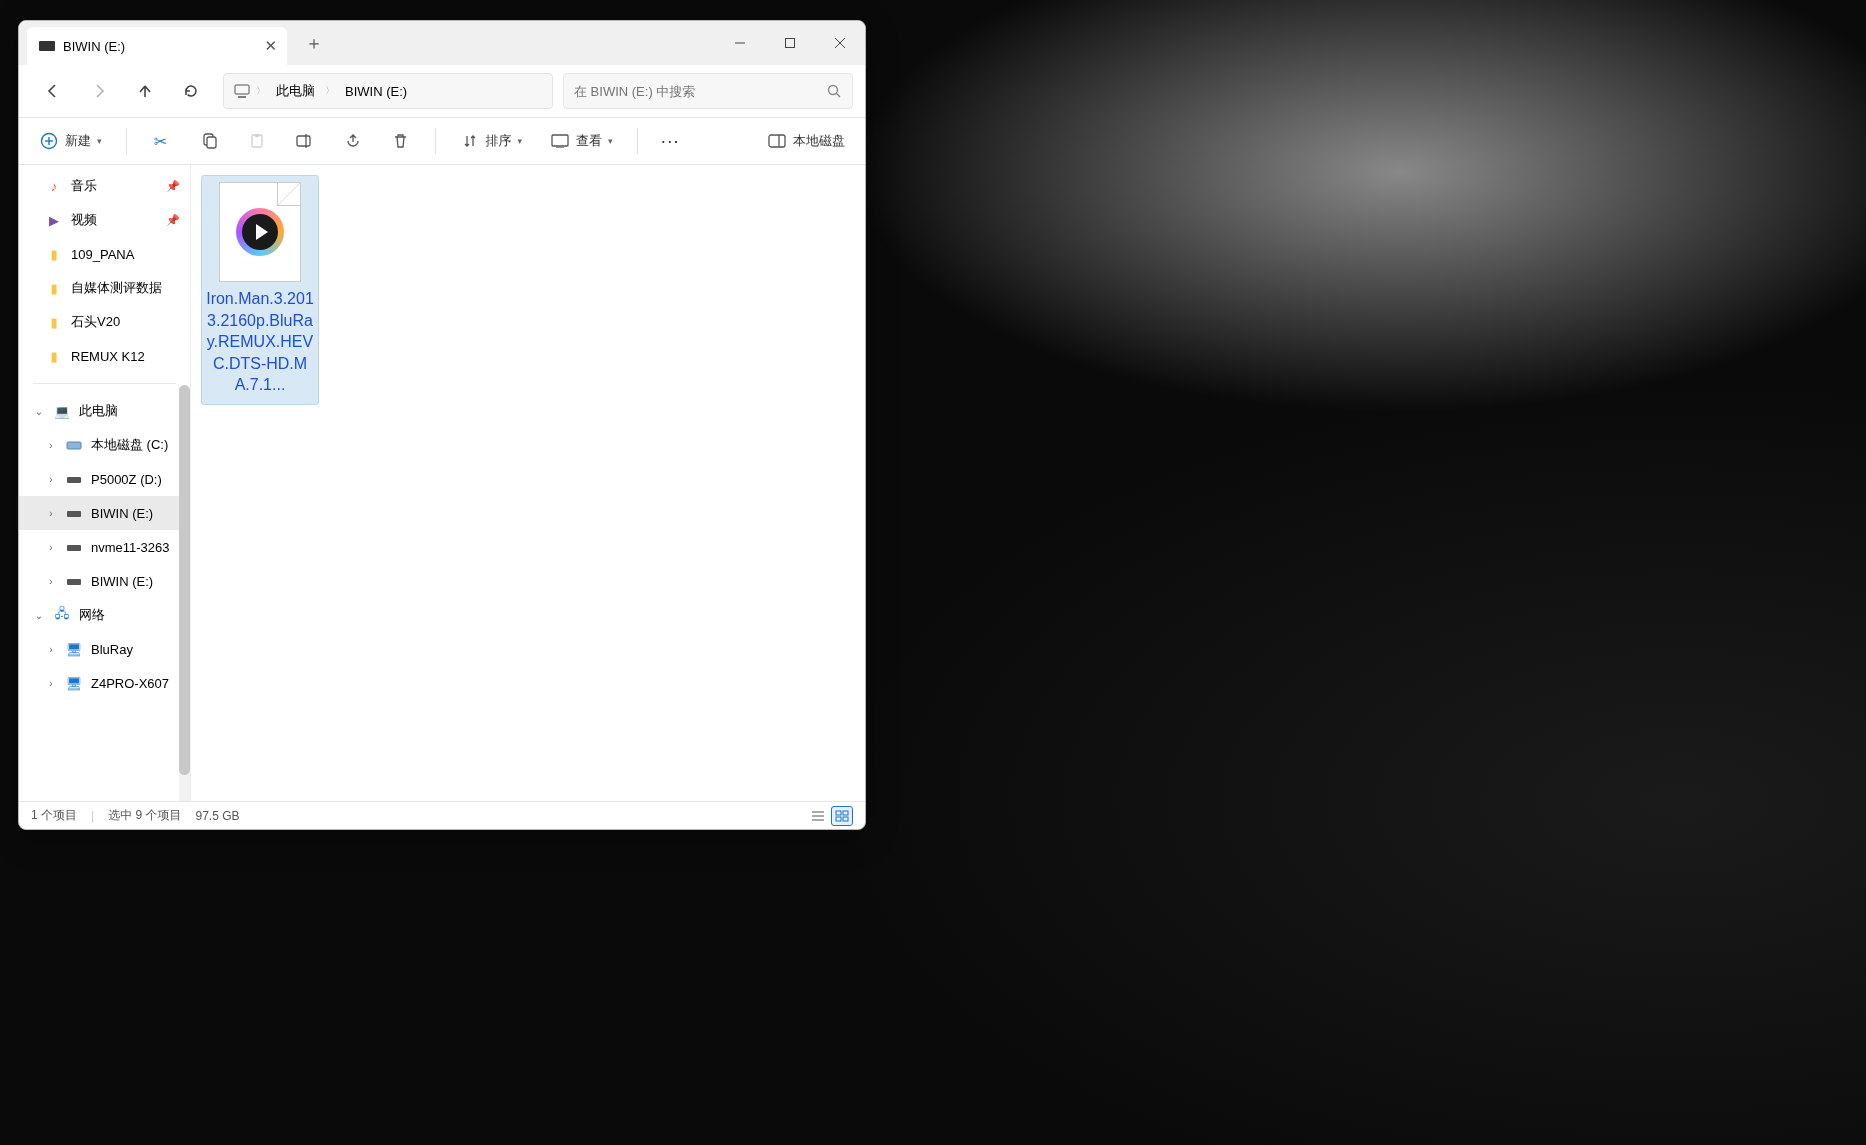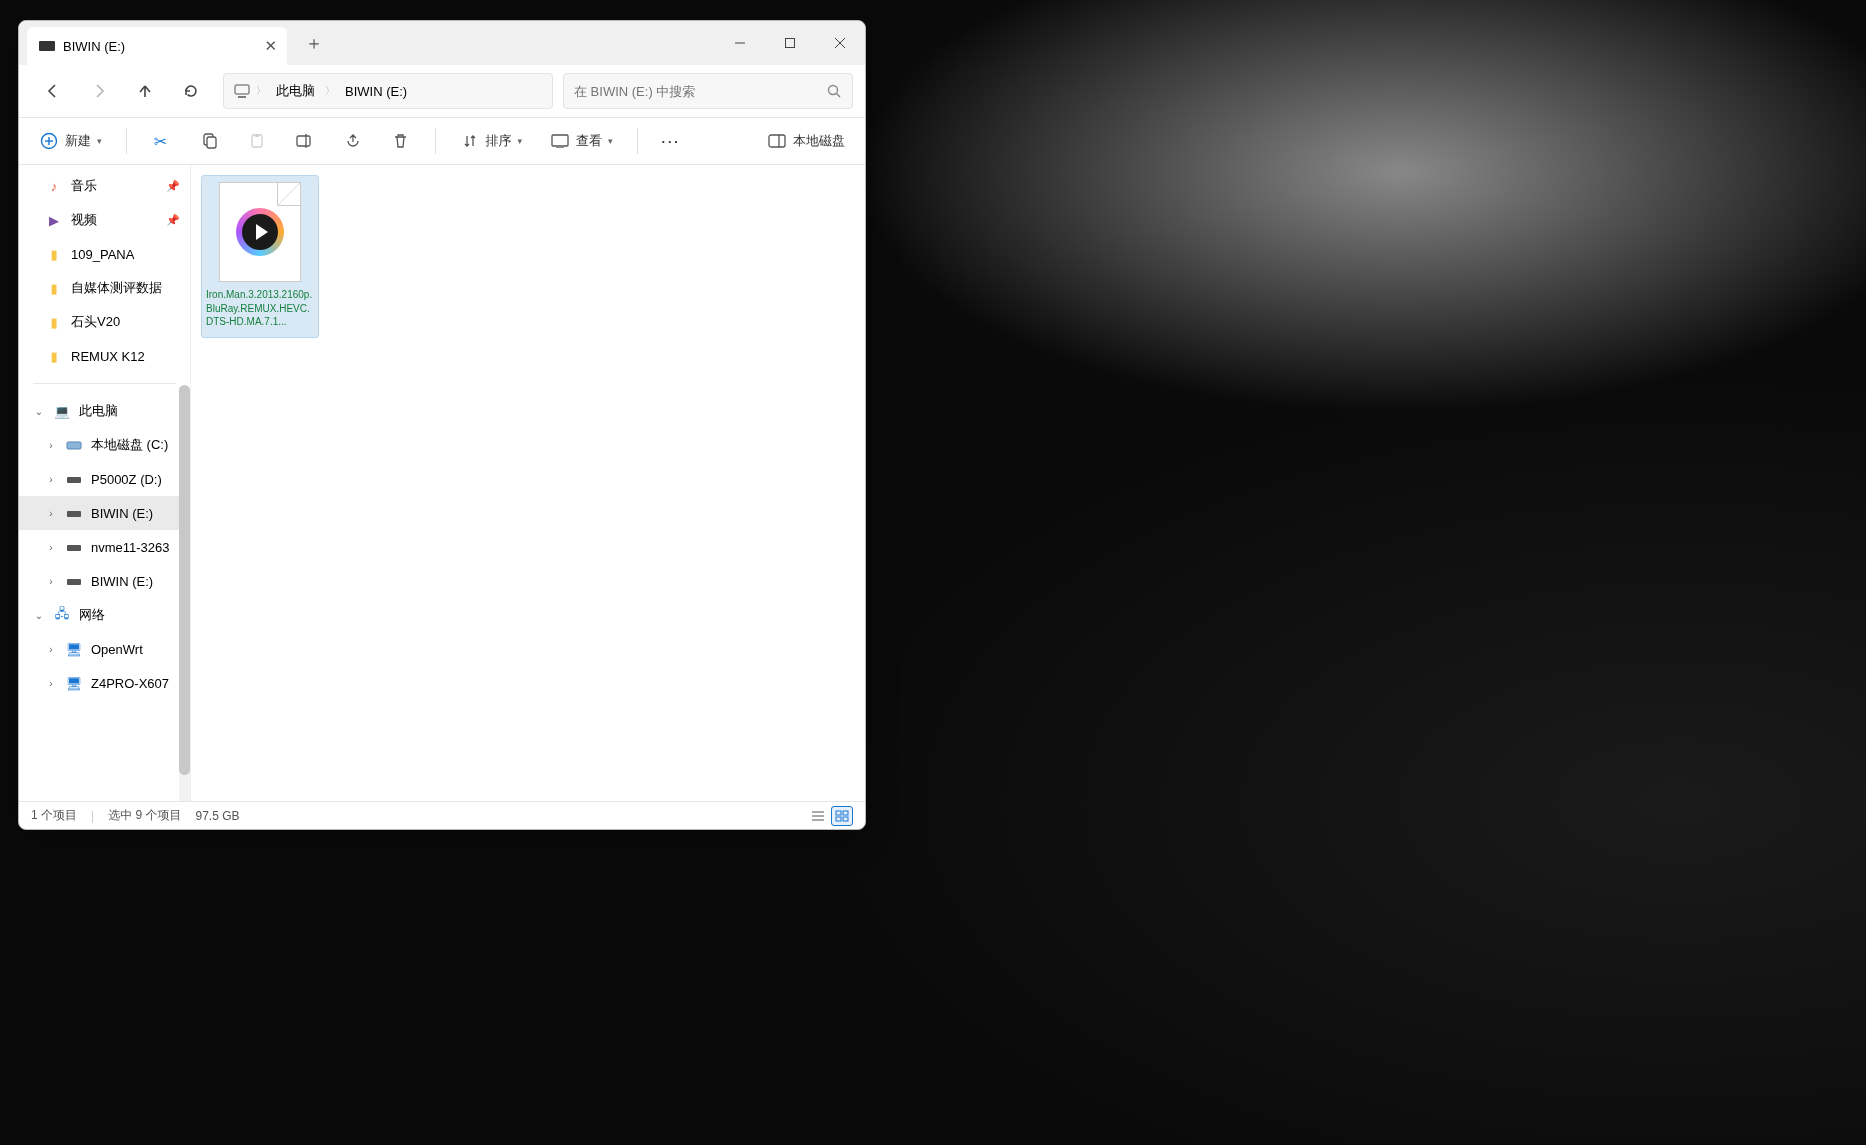--- a/index.html
+++ b/index.html
@@ -133,21 +133,21 @@
   display:flex;align-items:center;justify-content:center;
 }
 .play-circle::after {
   content:"";width:36px;height:36px;border-radius:50%;background:#1a1a1a;
 }
 .play-tri {
   position:absolute;left:52%;top:50%;transform:translate(-50%,-50%);
   width:0;height:0;border-left:12px solid #fff;border-top:8px solid transparent;border-bottom:8px solid transparent;
   z-index:2;
 }
-.file-name { font-size:10px;line-height:1.35;word-break:break-all;color:#15803d; }
+.file-name { font-size:16px;text-align:center;line-height:1.35;word-break:break-all;color:#1d4ed8; }
 
 .statusbar {
   height: 28px; border-top: 1px solid #e5e5e5;
   display:flex;align-items:center;
   padding: 0 12px; gap: 14px;
   font-size:12px;color:#555;
 }
 .statusbar .spacer { flex:1; }
 .view-toggles { display:flex;gap:2px; }
 .vt { width:22px;height:20px;border:1px solid transparent;display:flex;align-items:center;justify-content:center;cursor:pointer;border-radius:3px;color:#555; }
@@ -404,21 +404,21 @@
         <span>BIWIN (E:)</span>
       </div>
       <div class="sb-item">
         <span class="chev">⌄</span>
         <span class="icon" style="color:#1976d2">🖧</span>
         <span>网络</span>
       </div>
       <div class="sb-item indent1">
         <span class="chev">›</span>
         <span class="icon" style="color:#1976d2">🖥</span>
-        <span>OpenWrt</span>
+        <span>BluRay</span>
       </div>
       <div class="sb-item indent1">
         <span class="chev">›</span>
         <span class="icon" style="color:#1976d2">🖥</span>
         <span>Z4PRO-X607</span>
       </div>
       <div class="sb-scroll-track"></div>
       <div class="sb-scroll-thumb"></div>
     </div>
 

